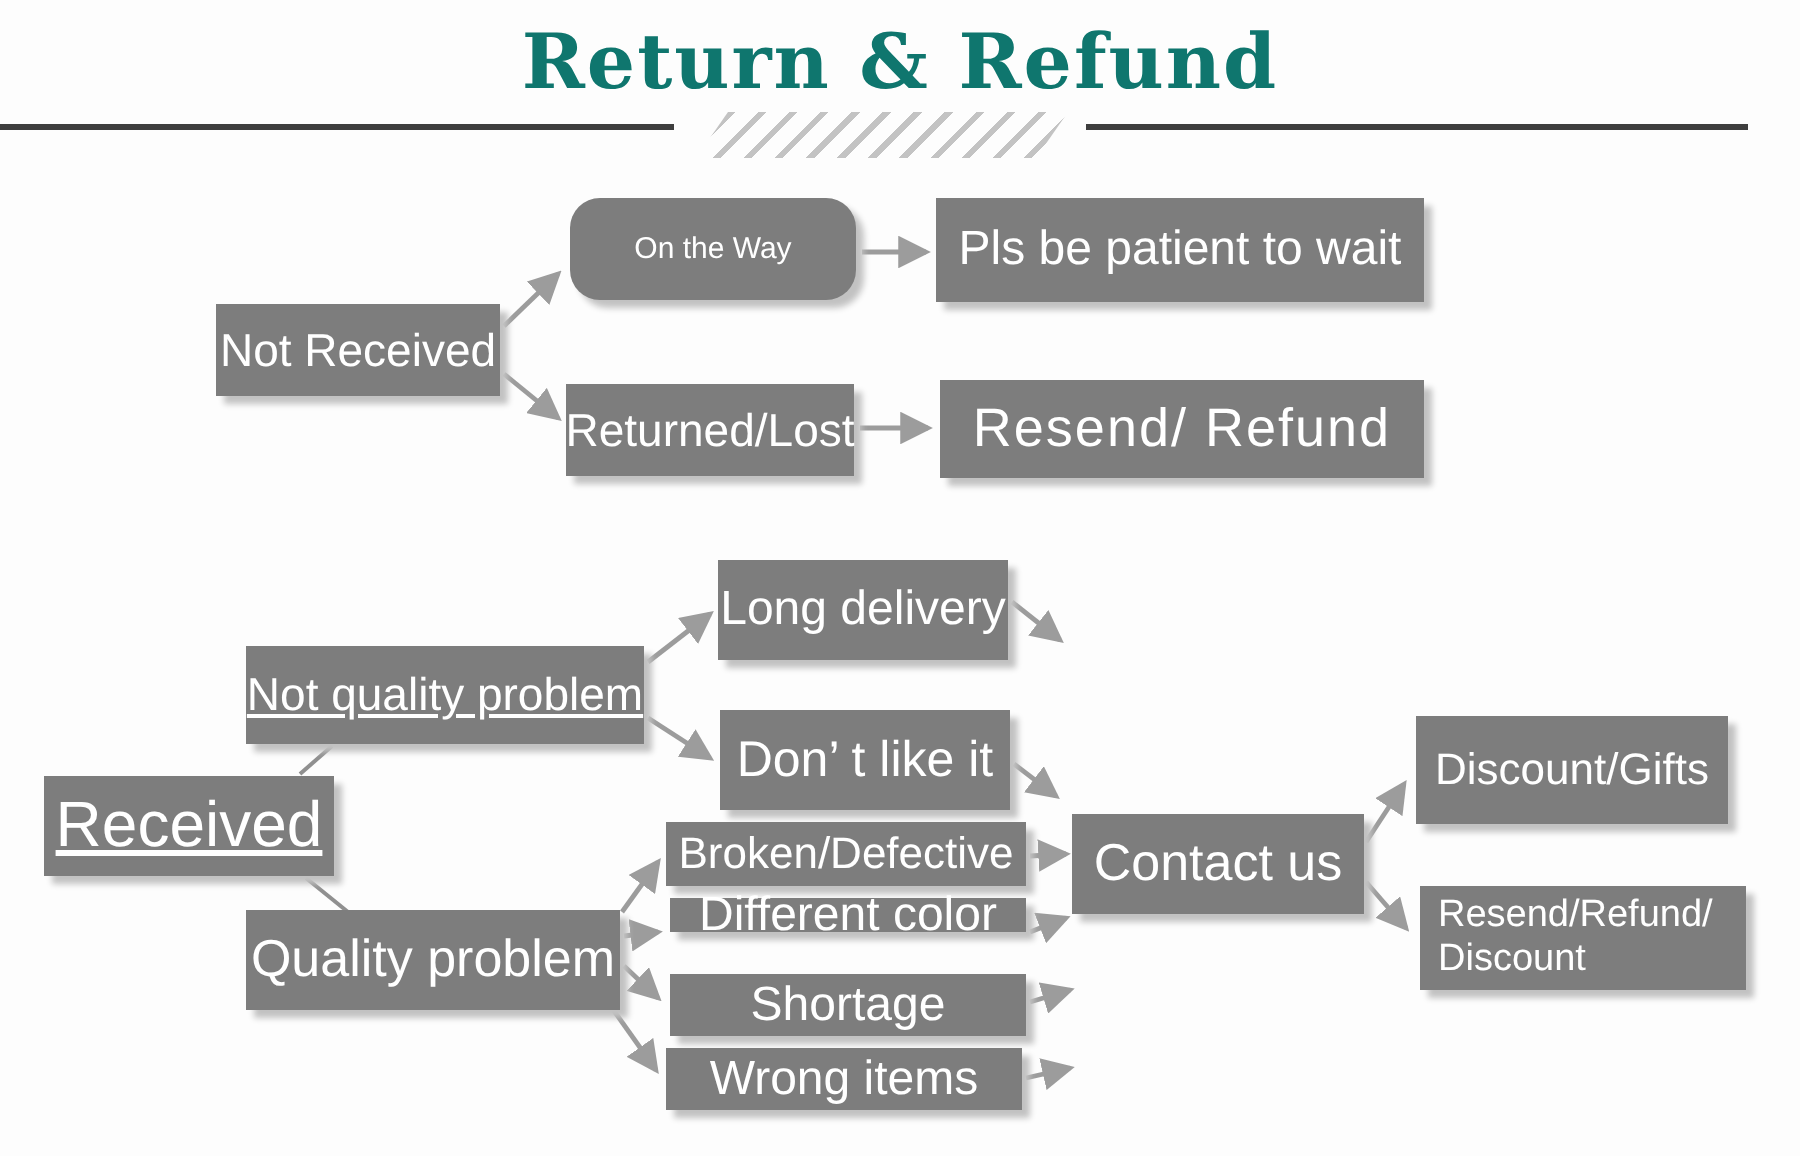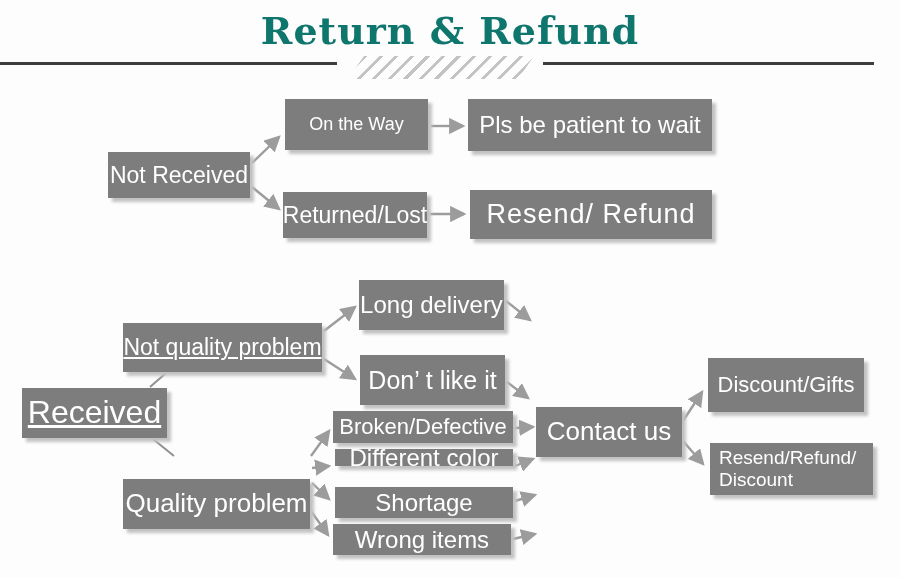--- a/index.html
+++ b/index.html
@@ -33,29 +33,29 @@
     position:absolute;
     background:#7d7d7d;
     color:#ffffff;
     display:flex;align-items:center;justify-content:center;
     text-align:center;
     box-shadow:4px 4px 3px #c2c2c2;
     white-space:nowrap;
     line-height:1.05;
   }
   #n-not-received   {left:108px;top:152px;width:142px;height:46px;font-size:23px;}
-  #n-on-the-way     {left:285px;top:99px; width:143px;height:51px;font-size:18px;}
+  #n-on-the-way     {left:285px;top:99px; width:143px;height:51px;font-size:15px;border-radius:15px;}
   #n-returned-lost  {left:283px;top:192px;width:144px;height:46px;font-size:23px;}
   #n-pls-wait       {left:468px;top:99px; width:244px;height:52px;font-size:24px;}
   #n-resend-refund  {left:470px;top:190px;width:242px;height:49px;font-size:27px;letter-spacing:1px;}
   #n-received       {left:22px; top:388px;width:145px;height:50px;font-size:32px;text-decoration:underline;}
   #n-not-quality    {left:123px;top:323px;width:199px;height:49px;font-size:23px;text-decoration:underline;}
   #n-long-delivery  {left:359px;top:280px;width:145px;height:50px;font-size:24px;overflow:hidden;}
   #n-dont-like      {left:360px;top:355px;width:145px;height:50px;font-size:25px;}
-  #n-quality-problem{left:123px;top:455px;width:187px;height:50px;font-size:26px;margin-top:24px;}
+  #n-quality-problem{left:123px;top:455px;width:187px;height:50px;font-size:26px;}
   #n-broken         {left:333px;top:411px;width:180px;height:32px;font-size:22px;}
   #n-different      {left:335px;top:449px;width:178px;height:17px;font-size:24px;text-align:right;}
   #n-shortage       {left:335px;top:487px;width:178px;height:31px;font-size:24px;}
   #n-wrong          {left:333px;top:524px;width:178px;height:31px;font-size:24px;}
   #n-contact        {left:536px;top:407px;width:146px;height:50px;font-size:26px;}
   #n-discount-gifts {left:708px;top:358px;width:156px;height:54px;font-size:22px;}
   #n-resend-discount{
     left:710px;top:443px;width:163px;height:52px;font-size:19px;
     flex-direction:column;align-items:flex-start;justify-content:center;
     padding-left:9px;box-sizing:border-box;text-align:right;line-height:1.15;

